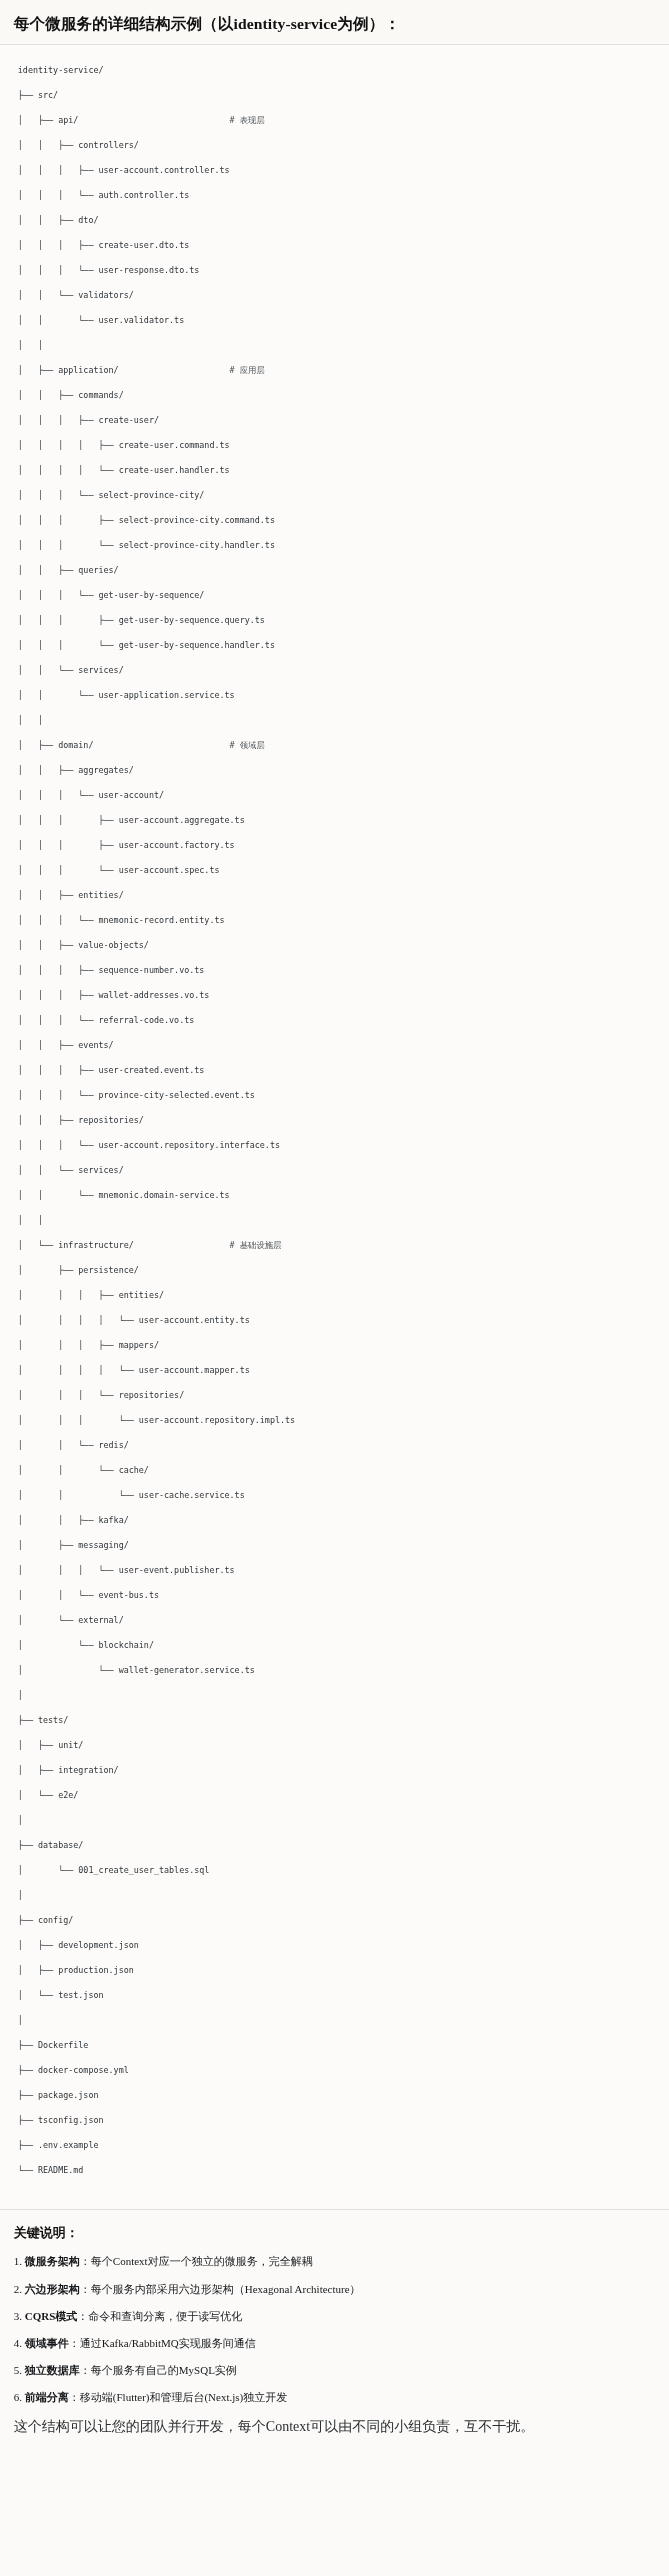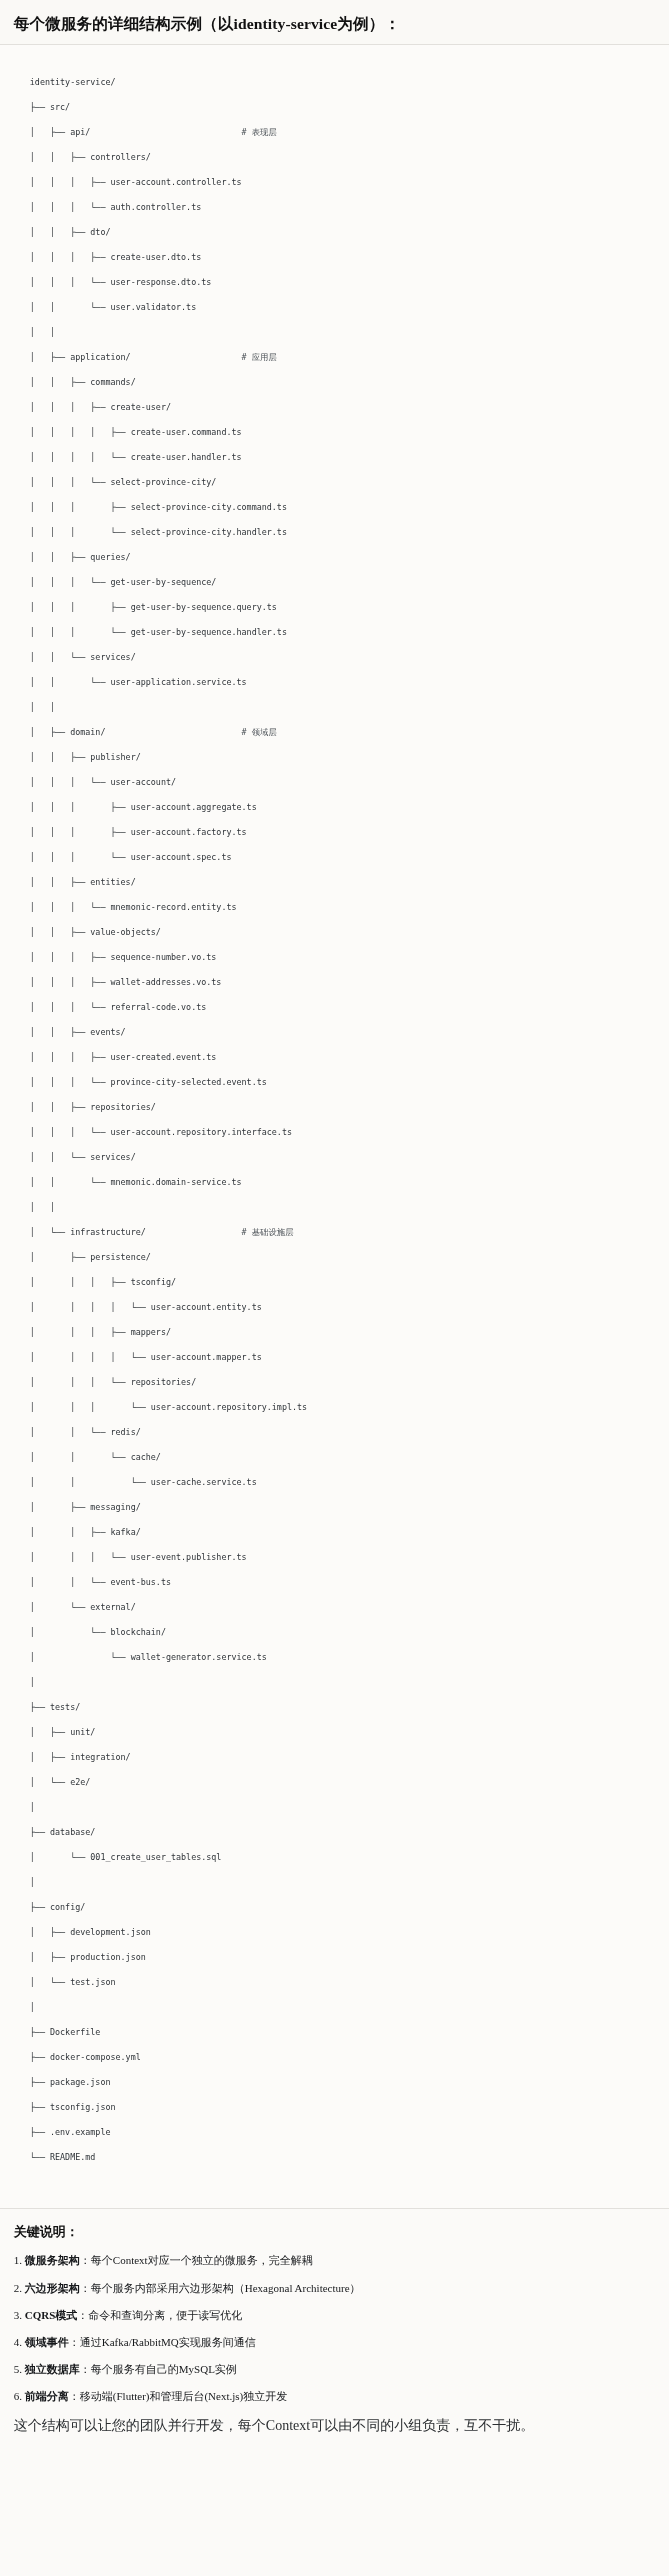--- a/index.html
+++ b/index.html
@@ -41,21 +41,21 @@
     padding: 15px 13.8px 16.3px 13.8px;
     border-bottom: 0.6px solid #e2e0dc;
     background: #fcfbf9;
   }
   .tree {
     font-family: "DejaVu Sans Mono", "Liberation Mono", monospace;
     font-size: 8.4px;
     line-height: 12.5px;
     color: #2e3338;
     white-space: pre;
-    margin: 16px;
+    margin: 4px;
     tab-size: 4;
   }
   .tree .row {
     display: block;
     white-space: pre;
     height: 12.5px;
   }
   .tree .cmt {
     color: #4a5056;
     font-family: "DejaVu Sans Mono", "Liberation Mono", monospace;
@@ -112,70 +112,71 @@
   <div class="tree-wrap">
     <pre class="tree" id="tree-output"><span class="row">identity-service/</span>
 <span class="row">├── src/</span>
 <span class="row">│   ├── api/                              <span class="cmt"># 表现层</span></span>
 <span class="row">│   │   ├── controllers/</span>
 <span class="row">│   │   │   ├── user-account.controller.ts</span>
 <span class="row">│   │   │   └── auth.controller.ts</span>
 <span class="row">│   │   ├── dto/</span>
 <span class="row">│   │   │   ├── create-user.dto.ts</span>
 <span class="row">│   │   │   └── user-response.dto.ts</span>
+<span class="row">│   │   └── validators/</span>
 <span class="row">│   │       └── user.validator.ts</span>
 <span class="row">│   │</span>
 <span class="row">│   ├── application/                      <span class="cmt"># 应用层</span></span>
 <span class="row">│   │   ├── commands/</span>
 <span class="row">│   │   │   ├── create-user/</span>
 <span class="row">│   │   │   │   ├── create-user.command.ts</span>
 <span class="row">│   │   │   │   └── create-user.handler.ts</span>
 <span class="row">│   │   │   └── select-province-city/</span>
 <span class="row">│   │   │       ├── select-province-city.command.ts</span>
 <span class="row">│   │   │       └── select-province-city.handler.ts</span>
 <span class="row">│   │   ├── queries/</span>
 <span class="row">│   │   │   └── get-user-by-sequence/</span>
 <span class="row">│   │   │       ├── get-user-by-sequence.query.ts</span>
 <span class="row">│   │   │       └── get-user-by-sequence.handler.ts</span>
 <span class="row">│   │   └── services/</span>
 <span class="row">│   │       └── user-application.service.ts</span>
 <span class="row">│   │</span>
 <span class="row">│   ├── domain/                           <span class="cmt"># 领域层</span></span>
-<span class="row">│   │   ├── publisher/</span>
+<span class="row">│   │   ├── aggregates/</span>
 <span class="row">│   │   │   └── user-account/</span>
 <span class="row">│   │   │       ├── user-account.aggregate.ts</span>
 <span class="row">│   │   │       ├── user-account.factory.ts</span>
 <span class="row">│   │   │       └── user-account.spec.ts</span>
 <span class="row">│   │   ├── entities/</span>
 <span class="row">│   │   │   └── mnemonic-record.entity.ts</span>
 <span class="row">│   │   ├── value-objects/</span>
 <span class="row">│   │   │   ├── sequence-number.vo.ts</span>
 <span class="row">│   │   │   ├── wallet-addresses.vo.ts</span>
 <span class="row">│   │   │   └── referral-code.vo.ts</span>
 <span class="row">│   │   ├── events/</span>
 <span class="row">│   │   │   ├── user-created.event.ts</span>
 <span class="row">│   │   │   └── province-city-selected.event.ts</span>
 <span class="row">│   │   ├── repositories/</span>
 <span class="row">│   │   │   └── user-account.repository.interface.ts</span>
 <span class="row">│   │   └── services/</span>
 <span class="row">│   │       └── mnemonic.domain-service.ts</span>
 <span class="row">│   │</span>
 <span class="row">│   └── infrastructure/                   <span class="cmt"># 基础设施层</span></span>
 <span class="row">│       ├── persistence/</span>
-<span class="row">│       │   │   ├── tsconfig/</span>
+<span class="row">│       │   │   ├── entities/</span>
 <span class="row">│       │   │   │   └── user-account.entity.ts</span>
 <span class="row">│       │   │   ├── mappers/</span>
 <span class="row">│       │   │   │   └── user-account.mapper.ts</span>
 <span class="row">│       │   │   └── repositories/</span>
 <span class="row">│       │   │       └── user-account.repository.impl.ts</span>
 <span class="row">│       │   └── redis/</span>
 <span class="row">│       │       └── cache/</span>
 <span class="row">│       │           └── user-cache.service.ts</span>
+<span class="row">│       │   ├── kafka/</span>
 <span class="row">│       ├── messaging/</span>
-<span class="row">│       │   ├── kafka/</span>
 <span class="row">│       │   │   └── user-event.publisher.ts</span>
 <span class="row">│       │   └── event-bus.ts</span>
 <span class="row">│       └── external/</span>
 <span class="row">│           └── blockchain/</span>
 <span class="row">│               └── wallet-generator.service.ts</span>
 <span class="row">│</span>
 <span class="row">├── tests/</span>
 <span class="row">│   ├── unit/</span>
 <span class="row">│   ├── integration/</span>
 <span class="row">│   └── e2e/</span>

